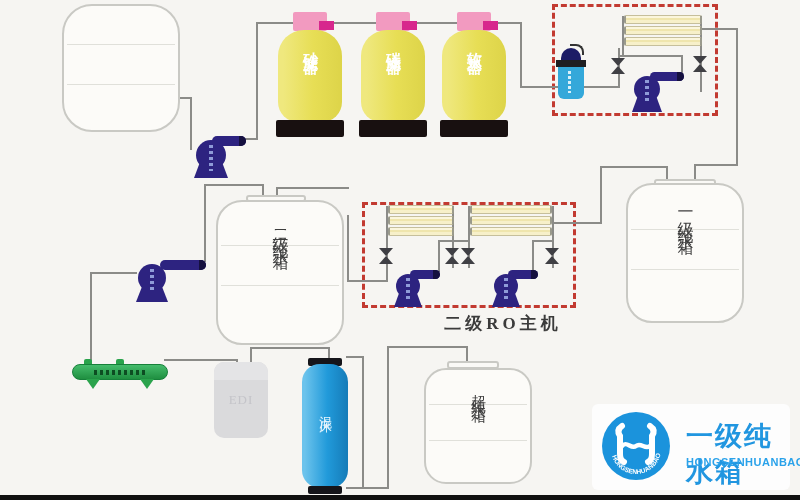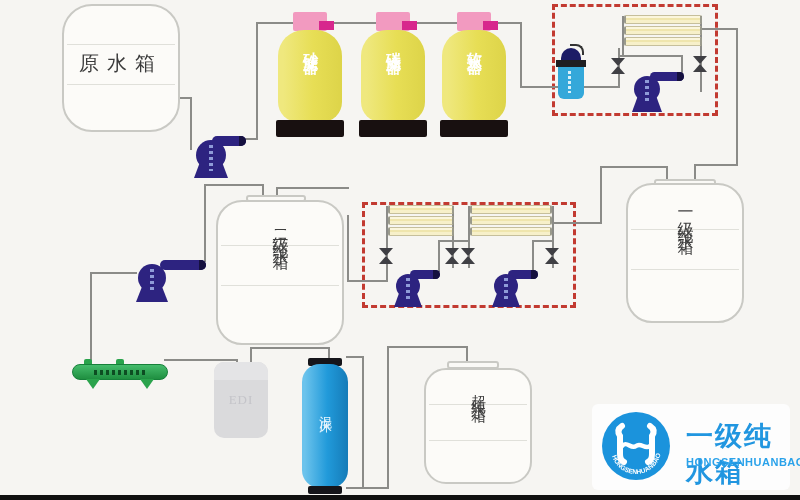--- a/index.html
+++ b/index.html
@@ -132,21 +132,20 @@
   <i class="pp" style="left:346px;top:356px;width:18px"></i>
   <i class="pv" style="left:362px;top:356px;height:132px"></i>
   <i class="pp" style="left:346px;top:487px;width:43px"></i>
   <i class="pv" style="left:387px;top:346px;height:142px"></i>
   <i class="pp" style="left:387px;top:346px;width:81px"></i>
   <i class="pv" style="left:466px;top:346px;height:17px"></i>
 
   <div class="tank" style="left:62px;top:4px;width:118px;height:128px;border-radius:30px">
     <i class="tline" style="top:38px"></i>
     <i class="tline" style="top:78px"></i>
-    <div class="hlabel" style="left:0;right:0;top:44px;font-size:20px;letter-spacing:8px">原水箱</div>
   </div>
 
   <div class="vessel" style="left:278px;top:10px">
     <i class="vcap"></i>
     <i class="vvalve"></i>
     <i class="vbody"></i>
     <i class="vbase"></i>
     <div class="vlabel">砂滤器</div>
   </div>
   <div class="vessel" style="left:361px;top:10px">
@@ -191,20 +190,21 @@
   </div>
 
   <div class="tcap" style="left:654px;top:179px;width:62px;height:7px"></div>
   <div class="tank" style="left:626px;top:183px;width:118px;height:140px;border-radius:26px">
     <i class="tline" style="top:44px"></i>
     <i class="tline" style="top:84px"></i>
     <div class="vlabel" style="top:18px">一级纯水箱</div>
   </div>
 
   <div class="robox" style="left:362px;top:202px;width:214px;height:106px"></div>
+  <div class="hlabel robox-label" style="left:418px;top:312px;width:170px;font-size:17px;font-weight:bold;letter-spacing:4px">二级RO主机</div>
 
   <div class="mem" style="left:388px;top:205px;width:66px">
     <div class="tube"></div>
     <div class="tube"></div>
     <div class="tube"></div>
   </div>
   <div class="mem" style="left:470px;top:205px;width:82px">
     <div class="tube"></div>
     <div class="tube"></div>
     <div class="tube"></div>

